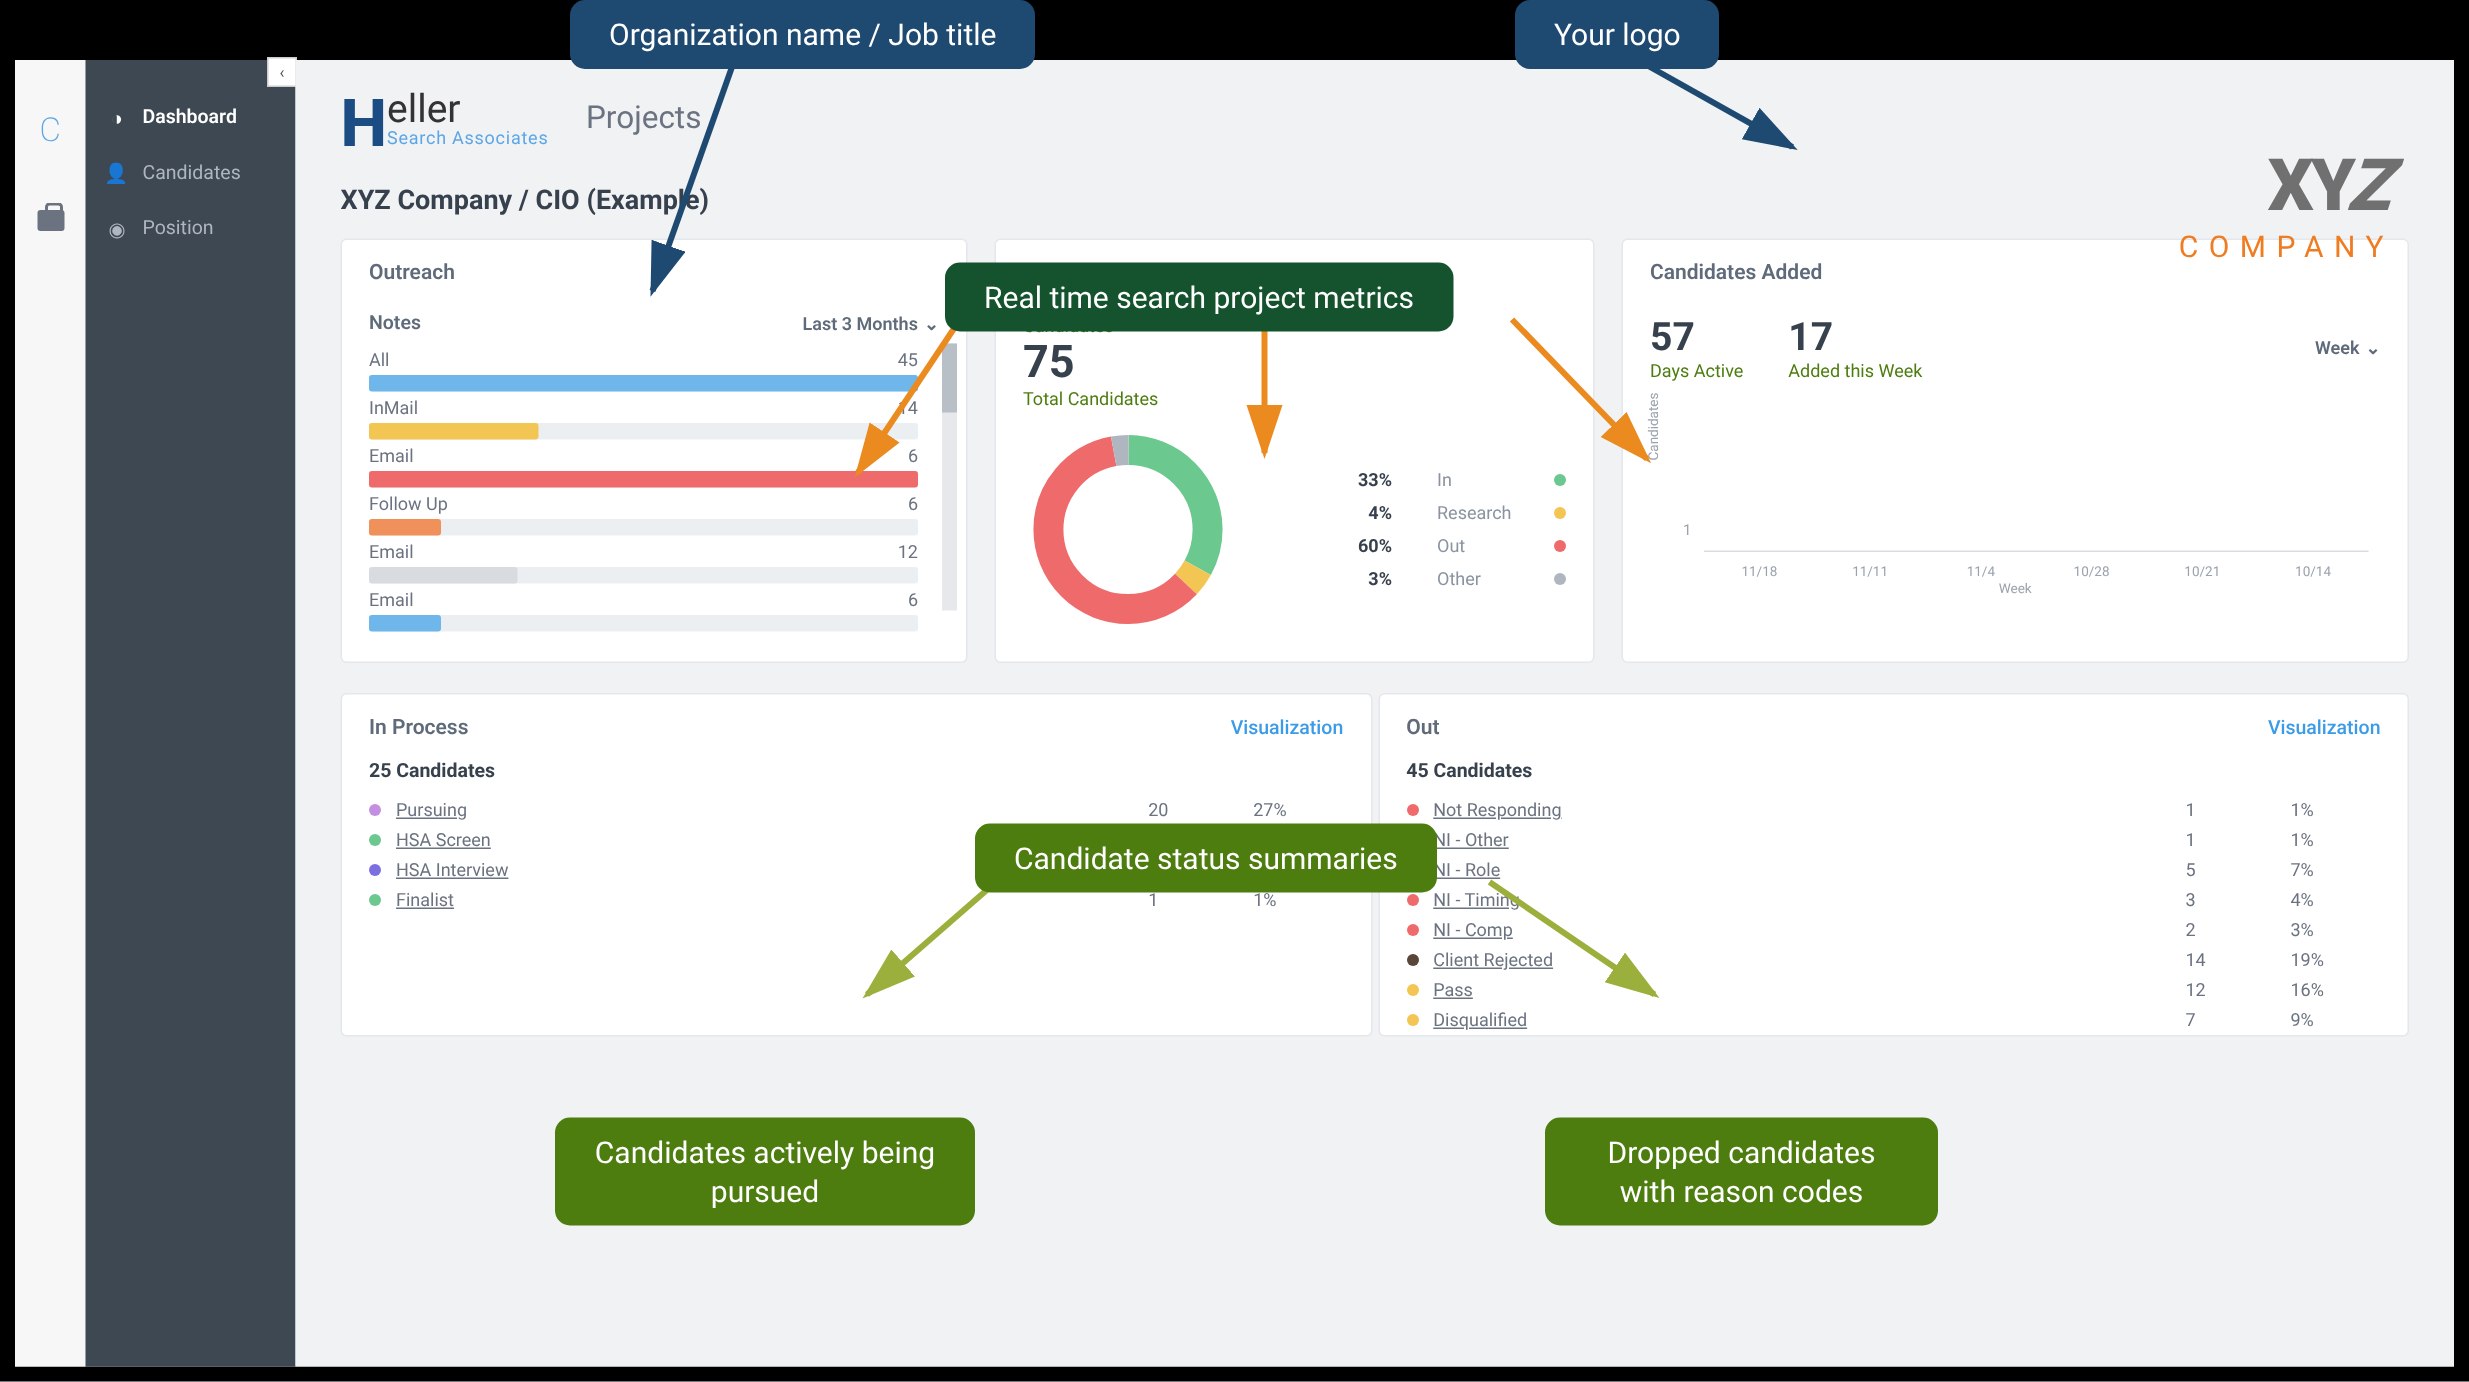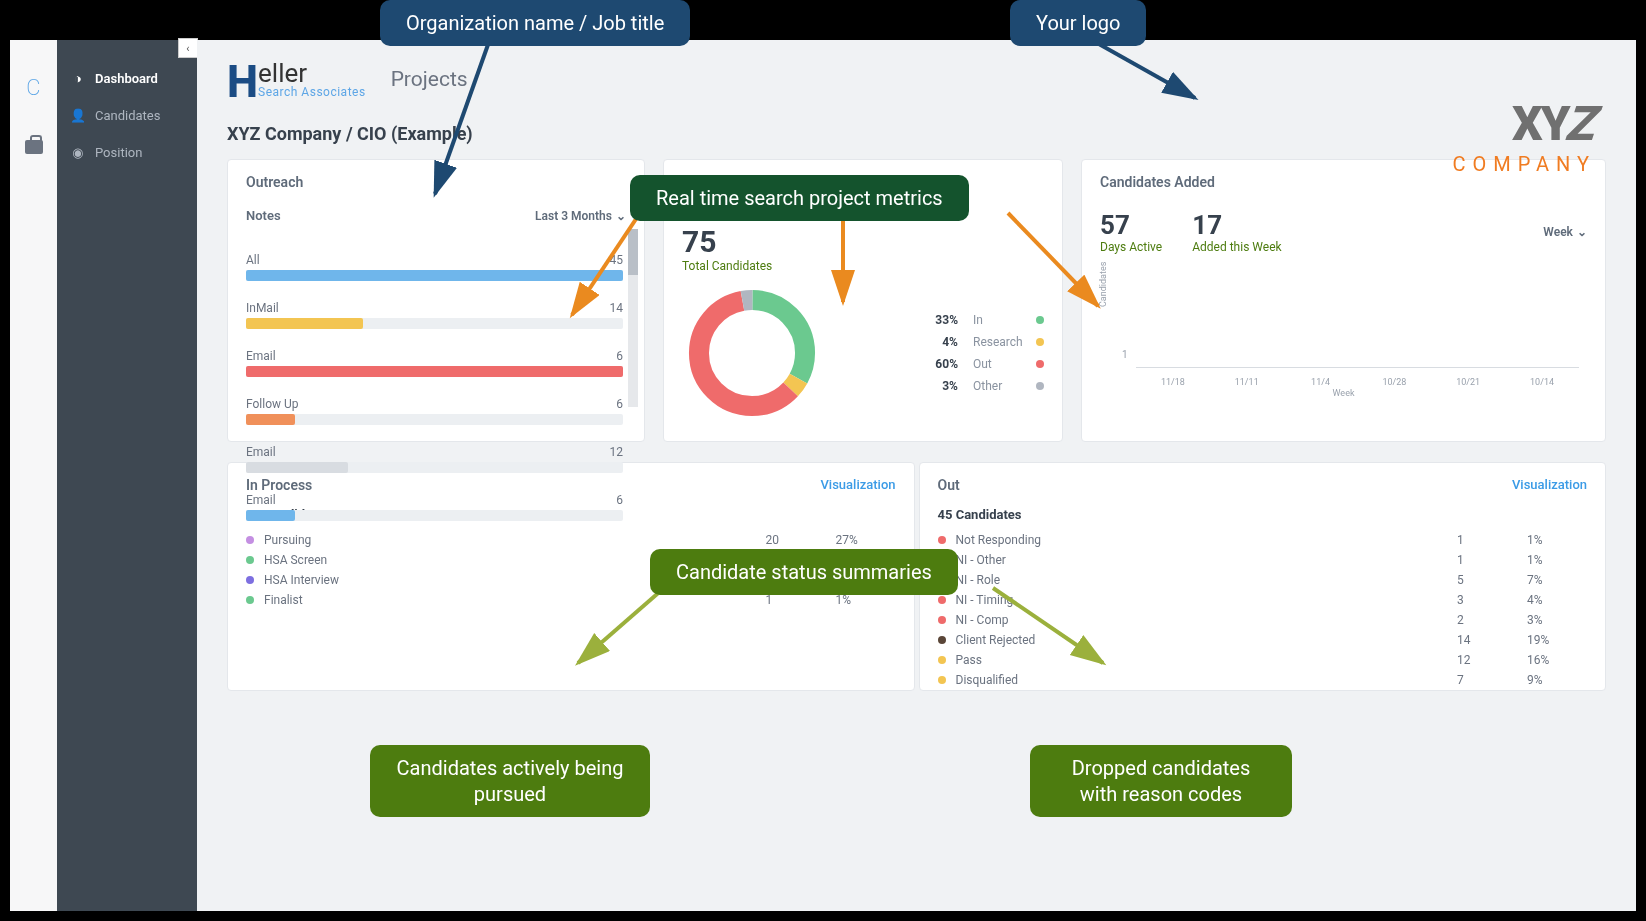--- a/index.html
+++ b/index.html
@@ -94,48 +94,48 @@
 }
 
 .cards-row {
   display: flex; gap: 18px; padding: 0 30px;
 }
 .card {
   background: #fff; border: 1px solid #e4e7eb; border-radius: 4px;
 }
 .card-header {
   padding: 14px 18px; font-size: 14px; color: #5f6b7a; font-weight: 600;
-  display:flex; justify-content:space-between; align-items:flex-start;
+  display:flex; justify-content:space-between; align-items:center;
 }
 .card-body { padding: 6px 18px 18px 18px; }
 
 
 .card-outreach { width: 418px; }
 .notes-head { display:flex; justify-content:space-between; align-items:center; padding: 4px 18px 6px 18px;}
 .notes-label { font-size: 13px; font-weight:600; color:#5f6b7a; }
 .range-picker { font-size: 12px; color:#5f6b7a; display:flex;align-items:center;gap:4px; cursor:pointer; font-weight:600;}
 .notes-list { padding: 4px 0 0 18px; position: relative; }
 .notes-scroll {
   position:absolute; right:6px; top:0; bottom:0; width:10px;
 }
 .notes-scroll::before { content:""; position:absolute; inset:0; background:#e6e8eb; }
 .notes-scroll::after { content:""; position:absolute; top:0; left:0; right:0; height:46px; background:#b9bfc7; }
-.note-row { padding-right: 21px; margin-bottom: 4px; margin-top: 20px; }
+.note-row { padding-right: 32px; margin-bottom: 4px; }
 .note-top { display:flex; justify-content:space-between; font-size:12px; color:#6b7380; }
 .note-bar { height:11px; margin-top:3px; background:#eceff2; border-radius:2px; position:relative; }
 .note-bar > span { display:block; height:100%; border-radius:2px; }
 
 
 .card-summary { width: 400px; }
 .big-num { font-size: 30px; font-weight:700; color:#37414d; }
 .sub-label { font-size: 12px; color:#4d7c0f; }
 .summary-grid { display:flex; align-items:center; gap: 40px; margin-top:10px; }
 .donut-wrap { width: 140px; height:140px; }
 .legend { flex:1; }
-.legend-row { display:flex; align-items:center; justify-content:flex-end; gap: 1px; padding:4px 0; font-size:12px; }
+.legend-row { display:flex; align-items:center; justify-content:flex-end; gap: 16px; padding:4px 0; font-size:12px; }
 .legend-row .pct { width:42px; text-align:right; font-weight:700; color:#37414d; }
 .legend-row .lbl { width:62px; color:#8a93a0;margin-left:14px; }
 .legend-dot { width:8px; height:8px; border-radius:50%; }
 
 
 .card-added { flex:1; }
 .added-stats { display:flex; gap: 30px; align-items:flex-start; }
 .stat-block .big-num { font-size: 26px; }
 .barchart { margin-top:12px; height: 130px; position:relative; }
 .barchart-plot { position:absolute; left:36px; right:8px; top:4px; bottom:28px; border-bottom:1px solid #d8dce1; }
@@ -147,21 +147,21 @@
 .bar-lbl { position:absolute; bottom:-20px; font-size:9px; color:#9aa2ad; }
 .xaxis-title { position:absolute; bottom:-2px; left:50%; transform:translateX(-50%); font-size:9px; color:#9aa2ad; }
 
 
 .cards-row2 { display:flex; gap:4px; padding: 20px 30px 0 30px; }
 .card-half { flex:1; }
 .viz-link { color:#3b9be6; font-size:13px; cursor:pointer; font-weight:500; }
 .count-title { font-size:13px; font-weight:700; color:#37414d; padding: 0 18px 8px 18px; }
 .status-row { display:flex; align-items:center; padding: 3px 18px; font-size:12px; color:#6b7380; }
 .status-dot { width:8px; height:8px; border-radius:50%; margin-right:10px; }
-.status-name { flex:1; }
+.status-name { flex:1;text-decoration:underline; }
 .status-count { width:70px; text-align:left; }
 .status-pct { width:60px; text-align:left; }
 
 
 .callout {
   position:absolute; z-index: 50;
   padding: 10px 26px; border-radius: 10px;
   font-size: 20px; color:#fff; text-align:center;
   line-height:1.3;
 }

